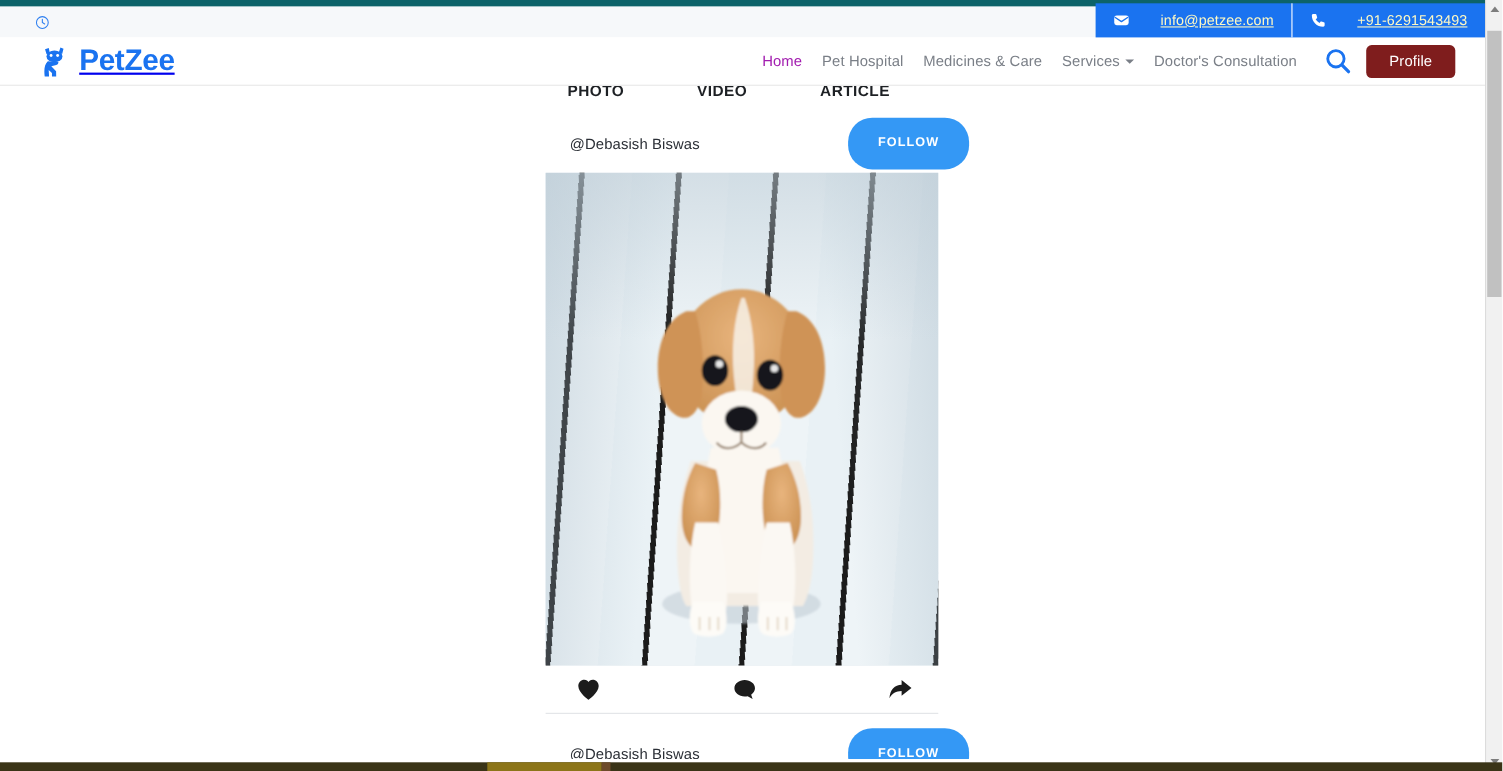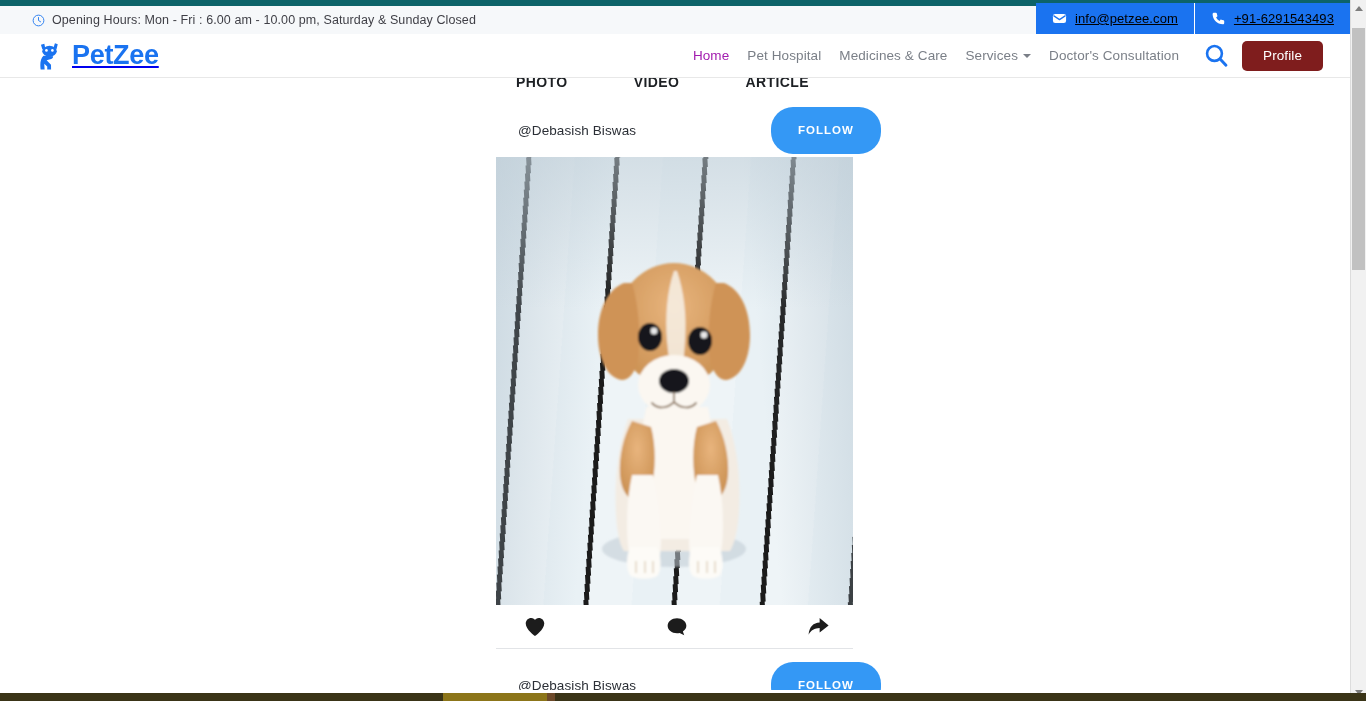--- a/index.html
+++ b/index.html
@@ -59,22 +59,23 @@
     align-items: stretch;
     color: #fff;
     z-index: 6;
   }
   .contact-item {
     display: flex;
     align-items: center;
     padding: 0 16px;
     font-size: 13px;
     white-space: nowrap;
-    color: #000000;
+    color: #fef9c3;
     letter-spacing: .1px;
+    gap: 20px;
   }
   .contact-item + .contact-item { border-left: 1px solid #ffffff; }
   .contact-item svg { margin-right: 8px; flex: 0 0 auto; }
 
   
   .navbar {
     position: absolute;
     left: 0; top: 34px;
     width: 1350px; height: 44px;
     background: #ffffff;
@@ -323,21 +324,20 @@
 
 <div class="viewport">
 
   <div class="teal-strip"></div>
 
   <div class="hours-bar">
     <svg class="clock-icon" viewBox="0 0 16 16">
       <circle cx="8" cy="8" r="6.6" fill="none" stroke="#2d7ff0" stroke-width="1.2"></circle>
       <path d="M8 4.3V8l2.6 1.6" fill="none" stroke="#2d7ff0" stroke-width="1.2" stroke-linecap="round"></path>
     </svg>
-    <span class="hours-text">Opening Hours: Mon - Fri : 6.00 am - 10.00 pm, Saturday &amp; Sunday Closed</span>
   </div>
 
   <div class="contact-bar">
     <a class="contact-item" href="#">
       <svg width="15" height="15" viewBox="0 0 16 16">
         <rect x="1" y="3.2" width="14" height="9.6" rx="2.4" fill="#ffffff"></rect>
         <path d="M2 5.2l6 4 6-4" fill="none" stroke="#1a73f0" stroke-width="1.3" stroke-linecap="round" stroke-linejoin="round"></path>
       </svg>
       <span>info@petzee.com</span>
     </a>

